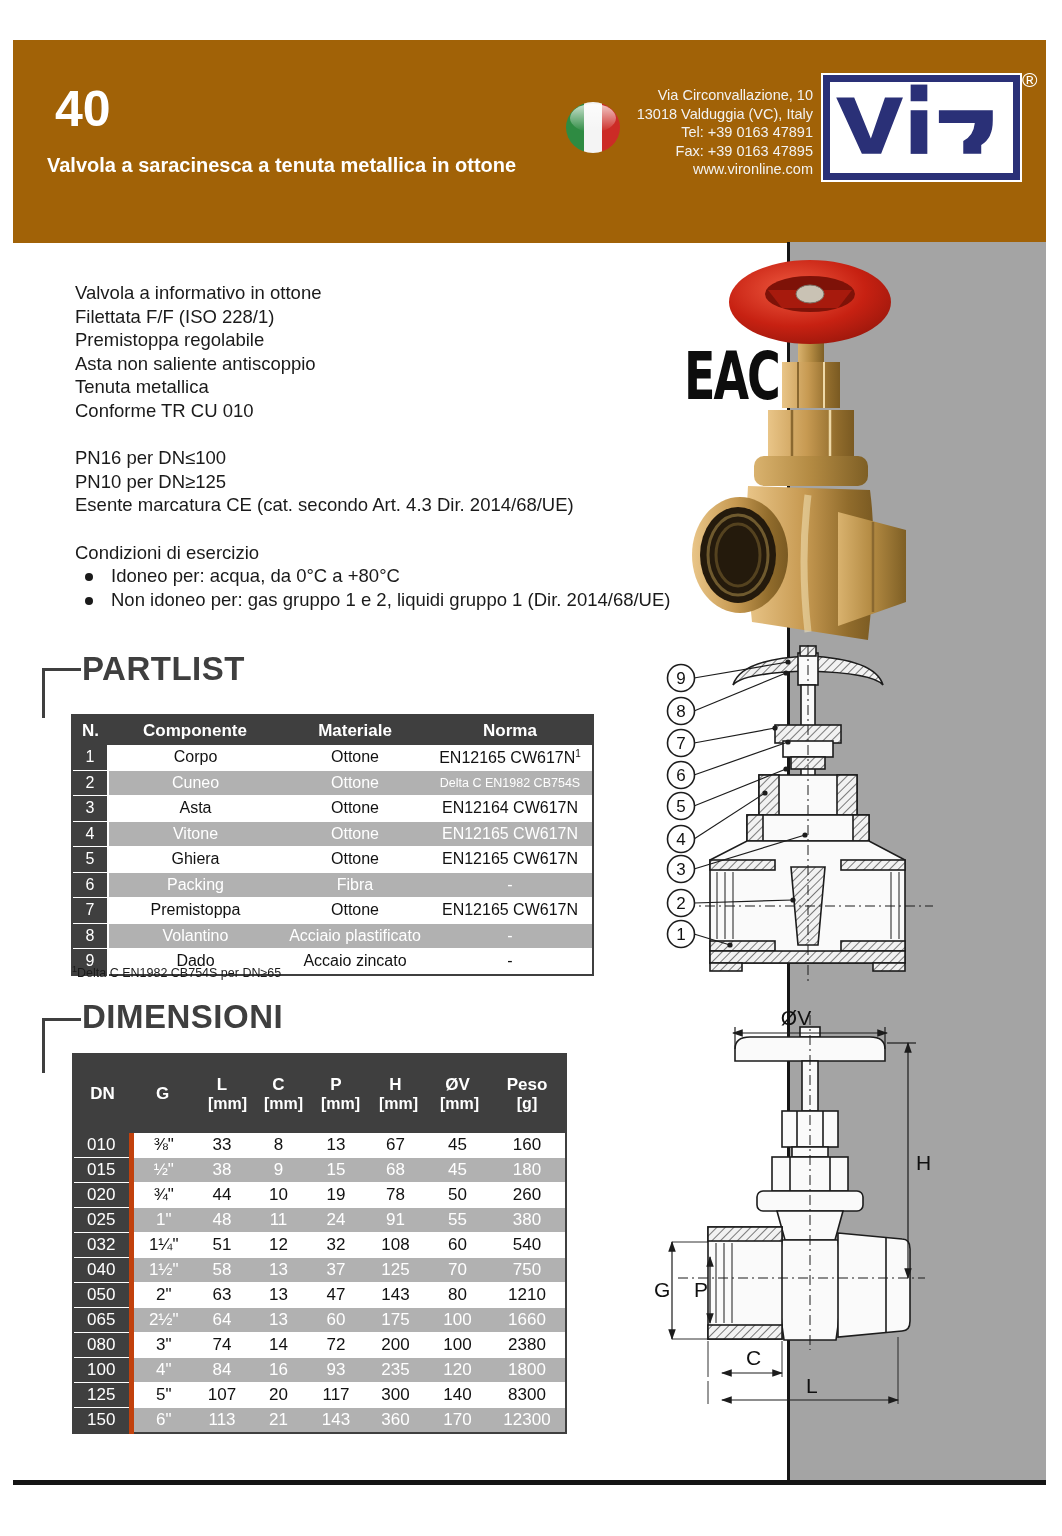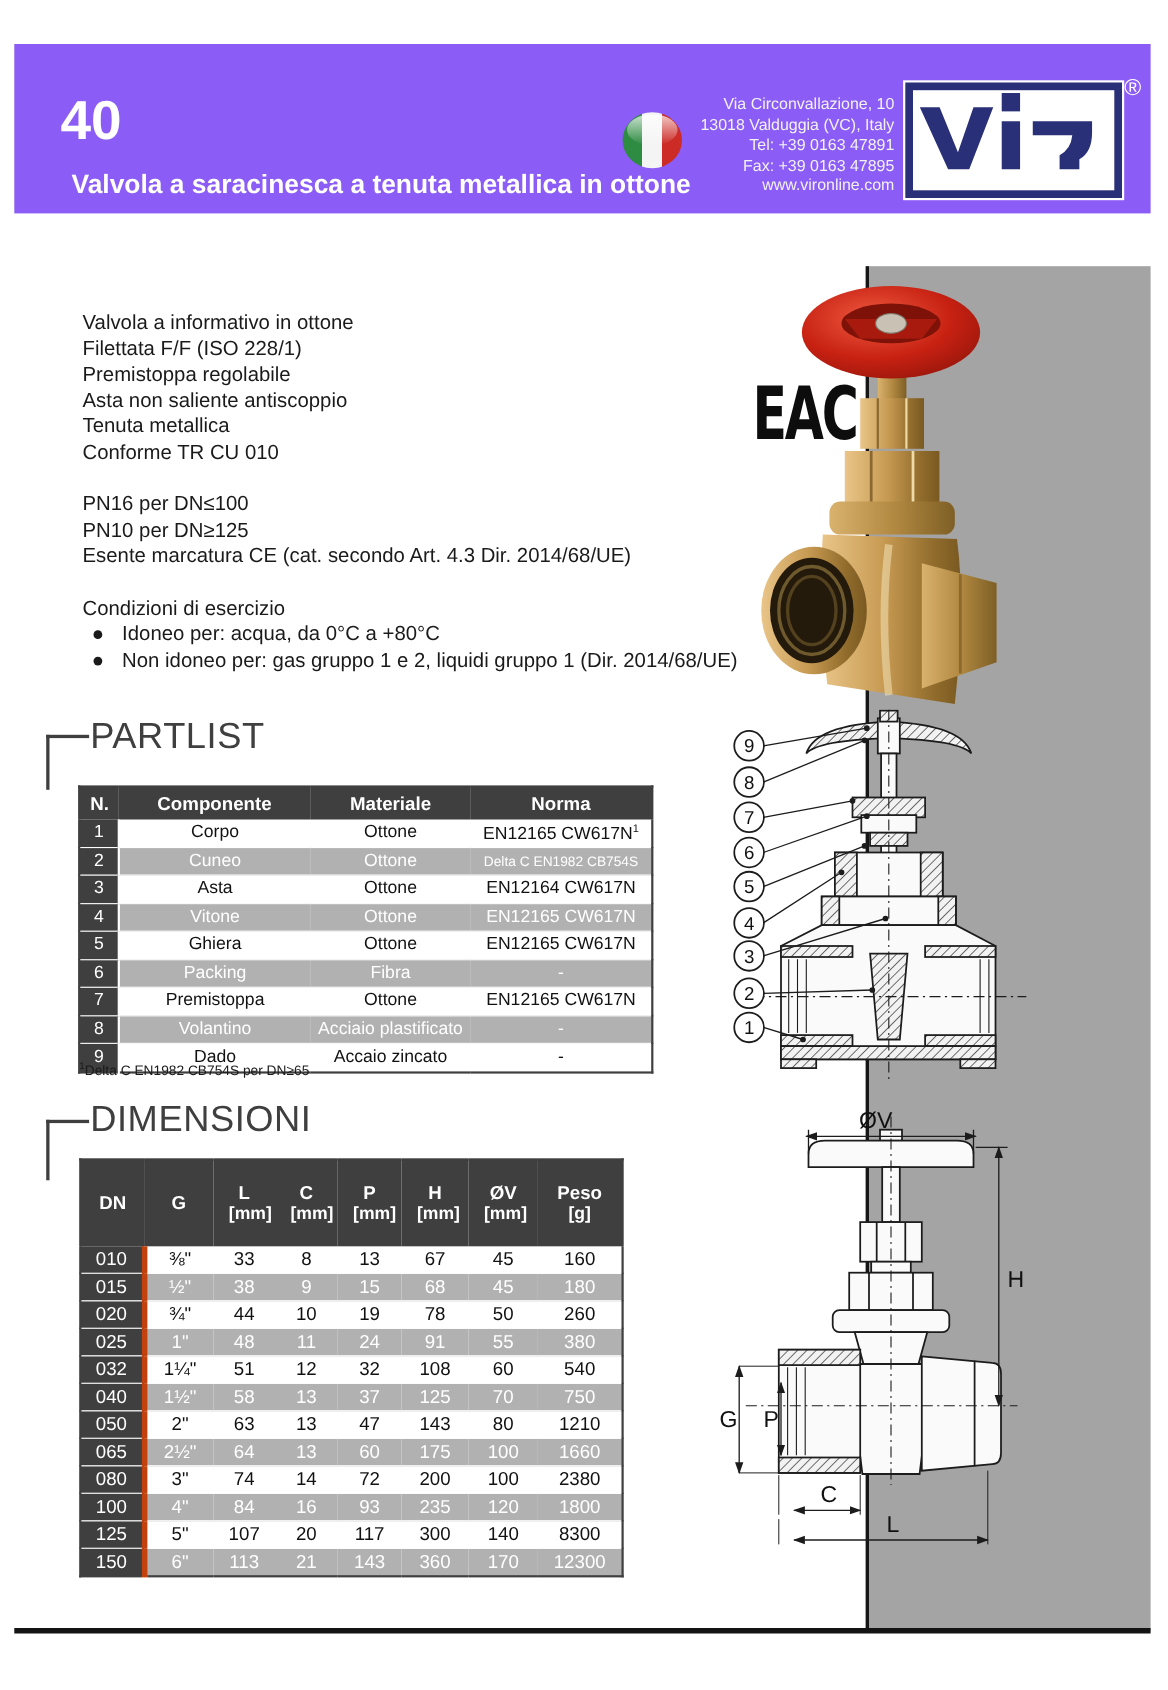--- a/index.html
+++ b/index.html
@@ -1,22 +1,22 @@
 <!DOCTYPE html>
 <html><head>
 <meta charset="utf-8">
 <style>
   html,body{margin:0;padding:0;background:#fff;}
   #page{position:relative;width:1062px;height:1536px;background:#fff;overflow:hidden;
         font-family:"Liberation Sans",sans-serif;color:#111;}
 
   
-  .hdr{position:absolute;left:13px;top:40px;width:1033px;height:154px;background:#8b5cf6;}
+  .hdr{position:absolute;left:13px;top:40px;width:1033px;height:203px;background:#a16207;}
   .prod-num{position:absolute;left:42px;top:40px;color:#fff;font-size:50px;font-weight:bold;}
-  .prod-title{position:absolute;left:52px;top:114px;color:#fff;font-size:24px;font-weight:bold;}
+  .prod-title{position:absolute;left:34px;top:114px;color:#fff;font-size:20px;font-weight:bold;}
   .flag{position:absolute;left:553px;top:62px;width:54px;height:51px;border-radius:50%;
         background:linear-gradient(90deg,#2e8b42 0 33%,#f4f4f4 33% 66%,#cc2b26 66% 100%);
         overflow:hidden;}
   .flag:after{content:"";position:absolute;left:8%;top:4%;width:84%;height:55%;border-radius:50%;
         background:linear-gradient(180deg,rgba(255,255,255,.75),rgba(255,255,255,0));}
   .addr{position:absolute;right:233px;top:46px;text-align:right;color:#f2f2f2;
         font-size:14.5px;line-height:18.6px;}
   .logo-box{position:absolute;left:810px;top:35px;width:183px;height:91px;background:#fff;
         border:7px solid #2a3077;box-shadow:0 0 0 2px #fff;}
   .reg{position:absolute;left:1009px;top:28px;color:#fff;font-size:21px;}
@@ -31,21 +31,21 @@
        font-family:"DejaVu Sans",sans-serif;}
 
   
   .desc{position:absolute;left:75px;top:281px;font-size:18.5px;line-height:23.6px;color:#1a1a1a;}
   .desc .gap{height:23.6px;}
   .desc .bullet{position:relative;padding-left:36px;}
   .desc .bullet:before{content:"";position:absolute;left:10px;top:9px;width:8px;height:8px;
        border-radius:50%;background:#1a1a1a;}
 
   
-  .sec-title{position:absolute;font-size:33px;font-weight:normal;color:#3f3f3f;letter-spacing:.5px;}
+  .sec-title{position:absolute;font-size:33px;font-weight:bold;color:#3f3f3f;letter-spacing:.5px;}
   .bracket{position:absolute;width:36px;border-top:3px solid #3f3f3f;border-left:3px solid #3f3f3f;}
 
   
   table{border-collapse:collapse;table-layout:fixed;}
   .pl{position:absolute;left:71px;top:714px;width:521px;font-size:16px;
       border:2px solid #3f3f3f;}
   .pl th{background:#3f3f3f;color:#fff;font-weight:bold;height:27px;font-size:17px;}
   .pl td{height:24.5px;text-align:center;padding:0;border-bottom:1px solid #fff;}
   .pl td.ncol{background:#3f3f3f;color:#fff;border-right:2px solid #fff;}
   .pl tr.alt td{background:#b1b1b1;color:#fff;}

